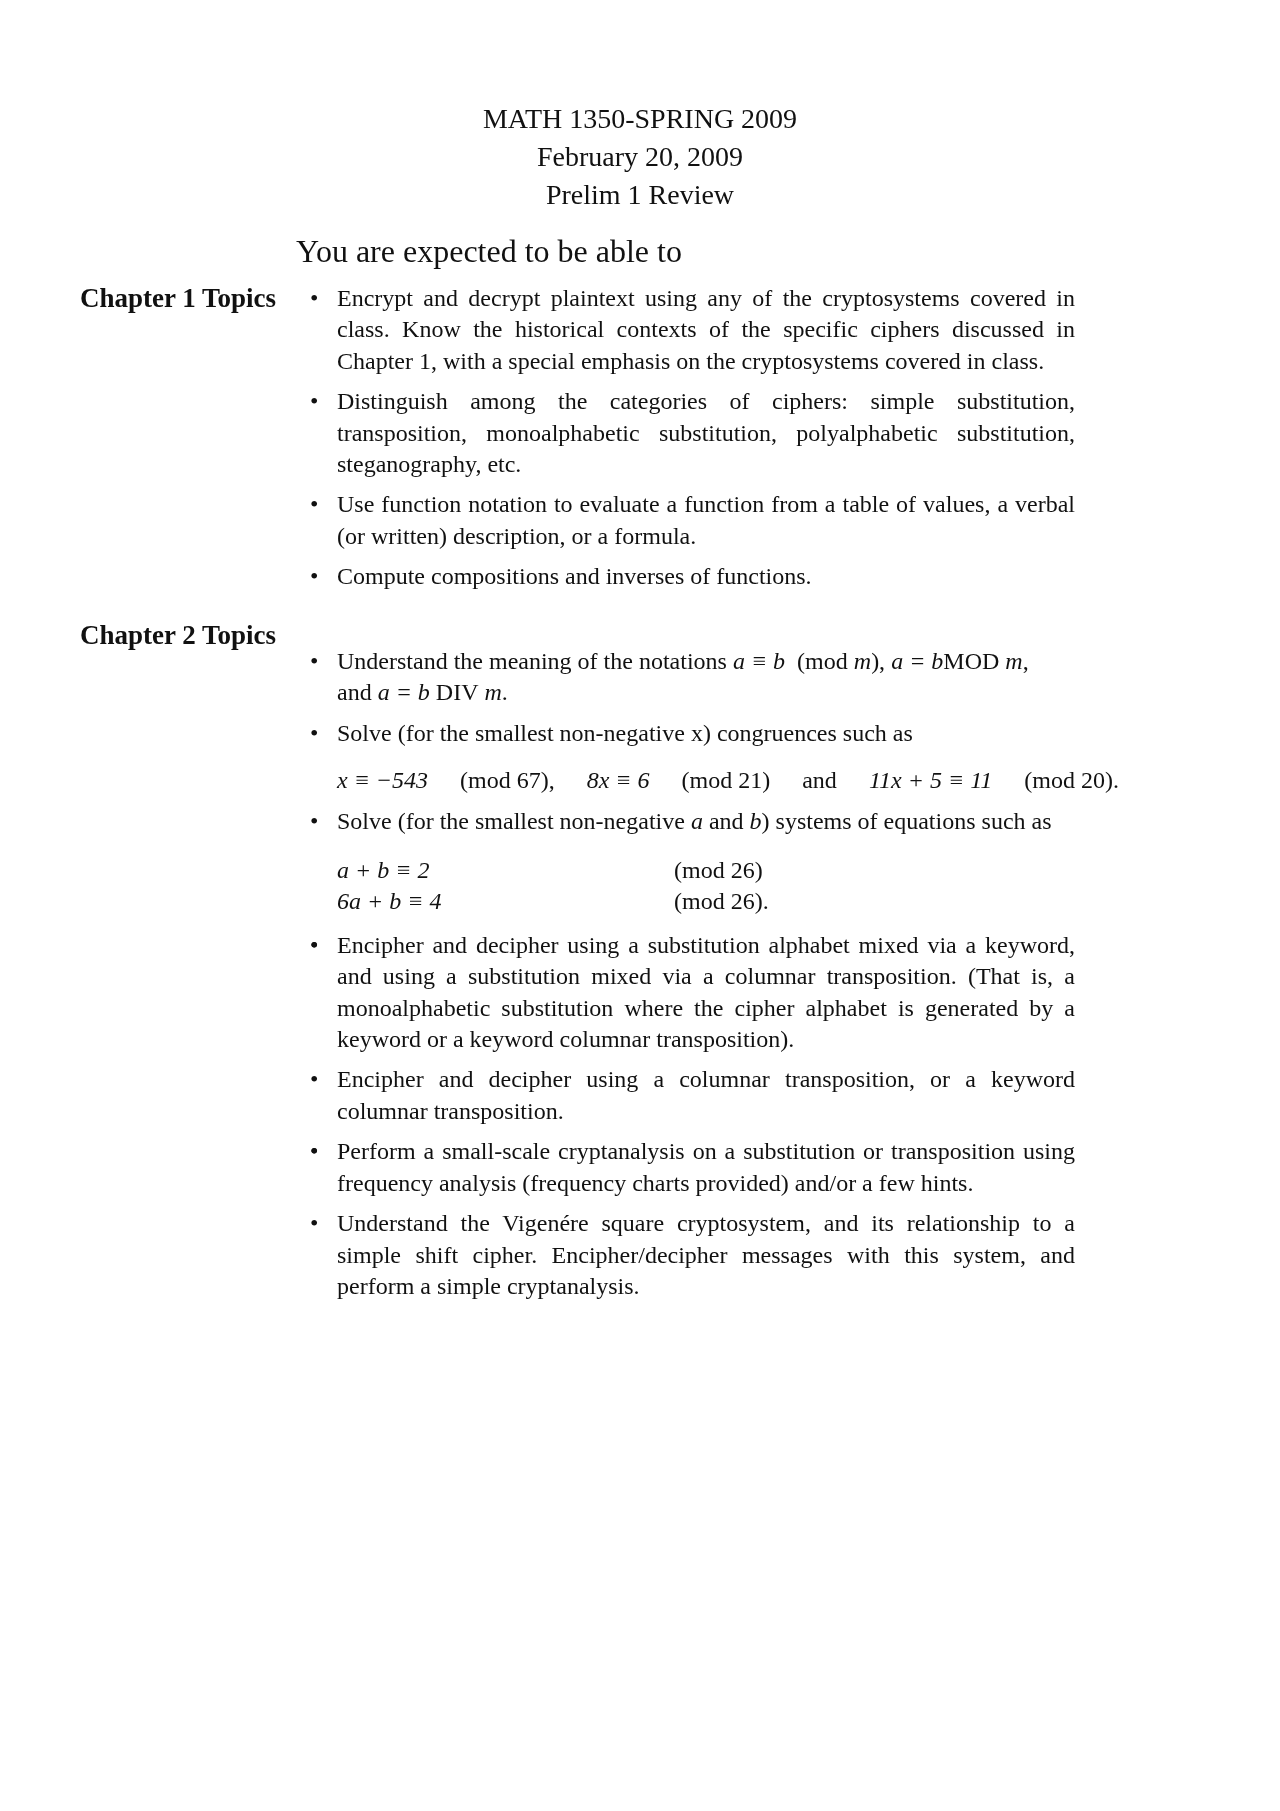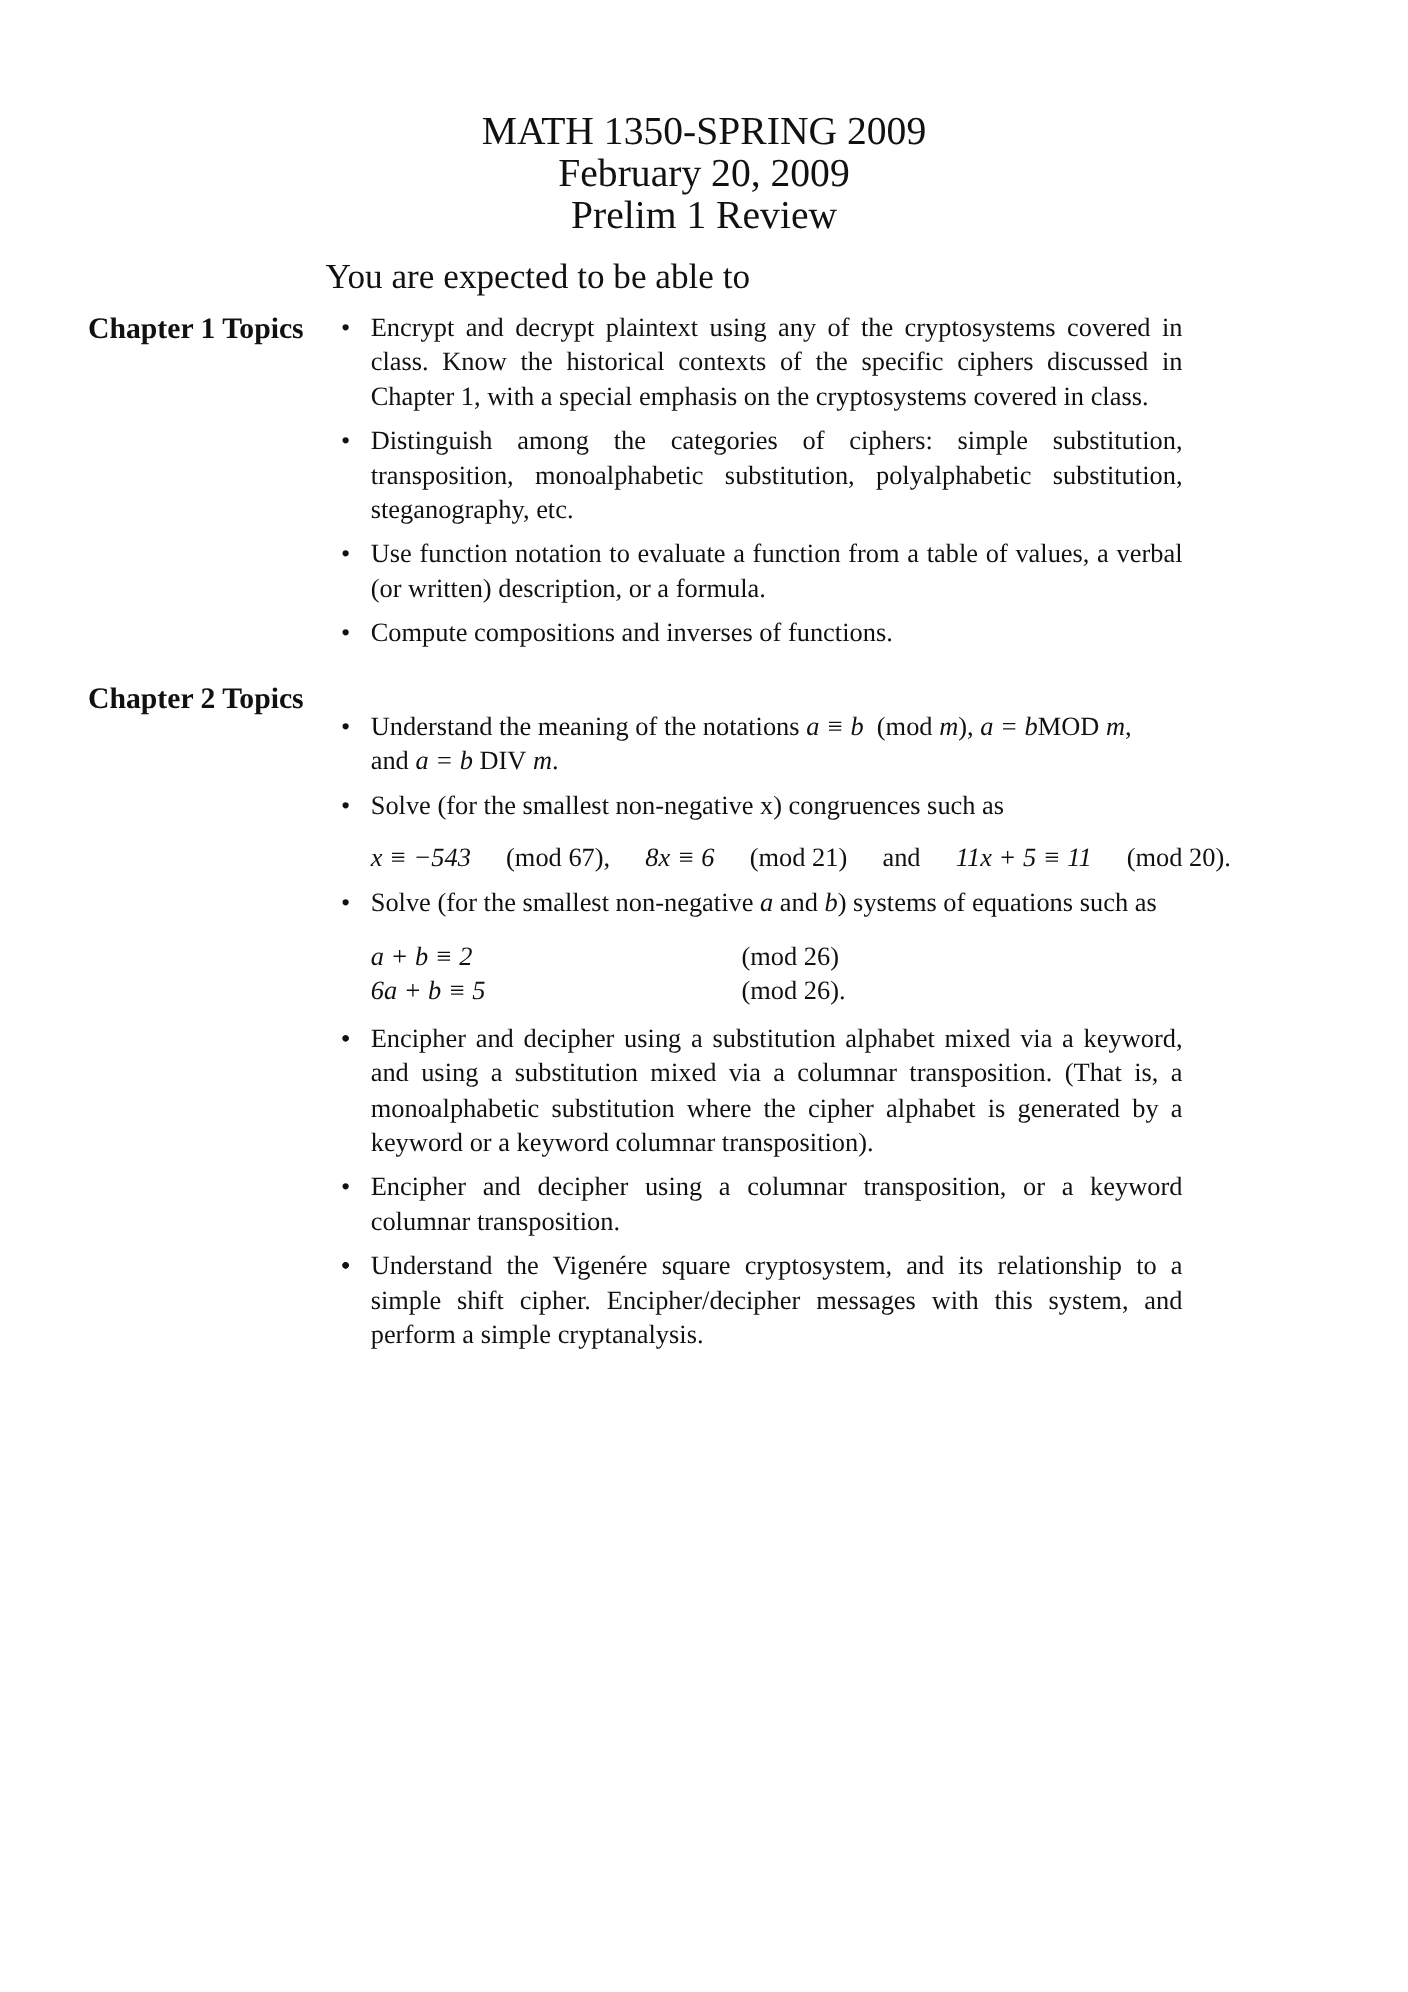--- a/index.html
+++ b/index.html
@@ -3,21 +3,21 @@
 <meta charset="utf-8">
 <style>
   html, body { margin: 0; padding: 0; background: #ffffff; }
   body {
     width: 1280px; height: 1811px; position: relative; overflow: hidden;
     font-family: "Liberation Serif", "DejaVu Serif", serif;
     color: #111111;
   }
   .title-block {
     position: absolute; top: 100px; left: 0; width: 1280px;
-    text-align: center; font-size: 36px; line-height: 38px;
+    text-align: center; font-size: 28px; line-height: 38px;
   }
   .intro {
     position: absolute; top: 236px; left: 296px; font-size: 32px; line-height: 31px;
   }
   .section-label {
     position: absolute; left: 80px; font-weight: bold; font-size: 27px; line-height: 31px;
   }
   .list {
     position: absolute; left: 310px; width: 765px;
     font-size: 24px; line-height: 31.4px; text-align: justify;
@@ -99,39 +99,40 @@
   </div>
 
   <div class="item" style="margin-top:4px">
     <span class="bullet">•</span>
     <span>Solve (for the smallest non-negative </span><span class="m">a</span><span> and </span><span class="m">b</span><span>) systems of equations such as</span>
     <div class="sys">
       <span class="row">
         <span class="lhs m">a + b ≡ 2</span><span class="rhs">(mod 26)</span>
       </span>
       <span class="row">
-        <span class="lhs m">6a + b ≡ 5</span><span class="rhs">(mod 26).</span>
+        <span class="lhs m">6a + b ≡ 4</span><span class="rhs">(mod 26).</span>
       </span>
     </div>
   </div>
 
   <div class="item" style="margin-top:9px">
     <span class="bullet">•</span>
   </div>
   <div class="item" style="margin-top:9px">
     <span class="bullet">•</span>
     <span>Encipher and decipher using a substitution alphabet mixed via a keyword, and using a substitution mixed via a columnar transposition. (That is, a monoalphabetic substitution where the cipher alphabet is generated by a keyword or a keyword columnar transposition).</span>
   </div>
   <div class="item" style="margin-top:9px">
     <span class="bullet">•</span>
     <span>Encipher and decipher using a columnar transposition, or a keyword columnar transposition.</span>
   </div>
   <div class="item" style="margin-top:9px">
     <span class="bullet">•</span>
   </div>
   <div class="item" style="margin-top:9px">
     <span class="bullet">•</span>
+    <span>Perform a small-scale cryptanalysis on a substitution or transposition using frequency analysis (frequency charts provided) and/or a few hints.</span>
   </div>
   <div class="item" style="margin-top:9px">
     <span class="bullet">•</span>
     <span>Understand the Vigenére square cryptosystem, and its relationship to a simple shift cipher. Encipher/decipher messages with this system, and perform a simple cryptanalysis.</span>
   </div>
 </div>
 
 </body></html>

